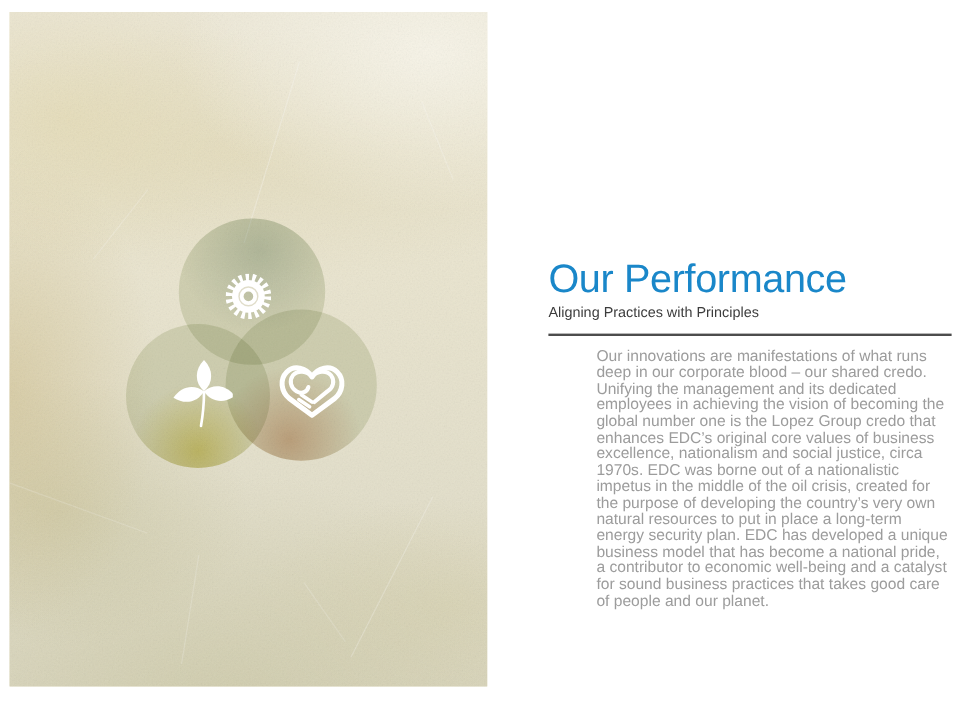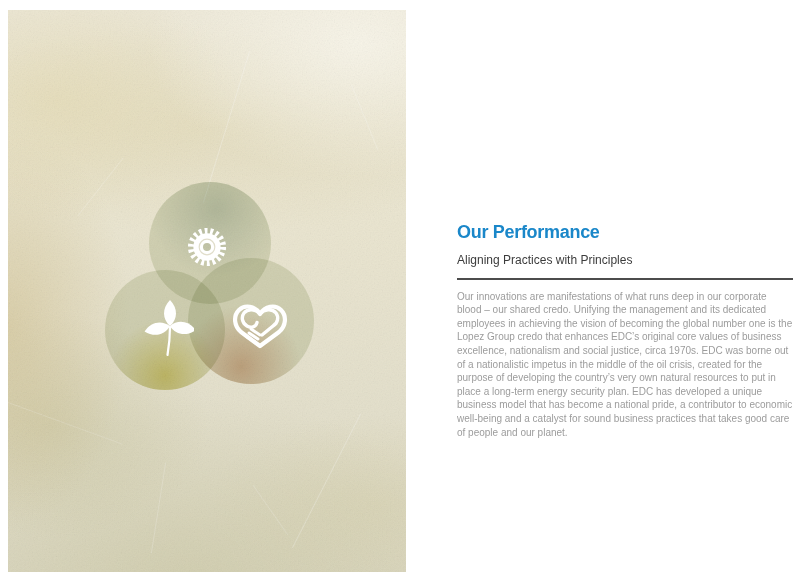--- a/index.html
+++ b/index.html
@@ -29,24 +29,24 @@
   .venn{position:absolute;border-radius:50%;mix-blend-mode:multiply;}
   .venn.base{background:rgba(150,168,112,.26);}
   .tint-top  {background:radial-gradient(circle at 55% 22%, rgba(138,165,158,.32), rgba(138,165,158,0) 58%);}
   .tint-left {background:radial-gradient(circle at 50% 88%, rgba(219,199,44,.5),  rgba(219,199,44,0) 46%);}
   .tint-right{background:radial-gradient(circle at 42% 86%, rgba(206,130,88,.45), rgba(206,130,88,0) 46%);}
 
   .icon{position:absolute;}
 
   
   .text-col{position:absolute;left:457px;top:218px;width:336px;}
-  .title{font-size:18px;line-height:28px;font-weight:bold;color:#1a87c9;letter-spacing:-.3px;margin:0;}
+  .title{font-size:33px;line-height:28px;font-weight:normal;color:#1a87c9;letter-spacing:-.3px;margin:0;}
   .subtitle{font-size:12px;line-height:17px;color:#3c3c3c;margin-top:6px;}
   .divider{margin-top:9px;height:1.6px;background:#4c4c4c;}
-  .bodytext{margin-top:10px;font-size:10px;line-height:13.6px;color:#9c9c9c;}
+  .bodytext{margin-top:10px;font-size:13px;line-height:13.6px;color:#9c9c9c;margin-left:40px;}
 </style>
 </head>
 <body>
 
 <div class="artwork">
 
   <div class="scratch" style="left:218px;top:38px;height:158px;transform:rotate(17deg);opacity:.55;"></div>
   <div class="scratch" style="left:356px;top:72px;height:70px;transform:rotate(-22deg);opacity:.45;"></div>
   <div class="scratch" style="left:92px;top:140px;height:74px;transform:rotate(38deg);opacity:.4;"></div>
   <div class="scratch" style="left:48px;top:340px;height:140px;transform:rotate(-70deg);opacity:.35;"></div>

